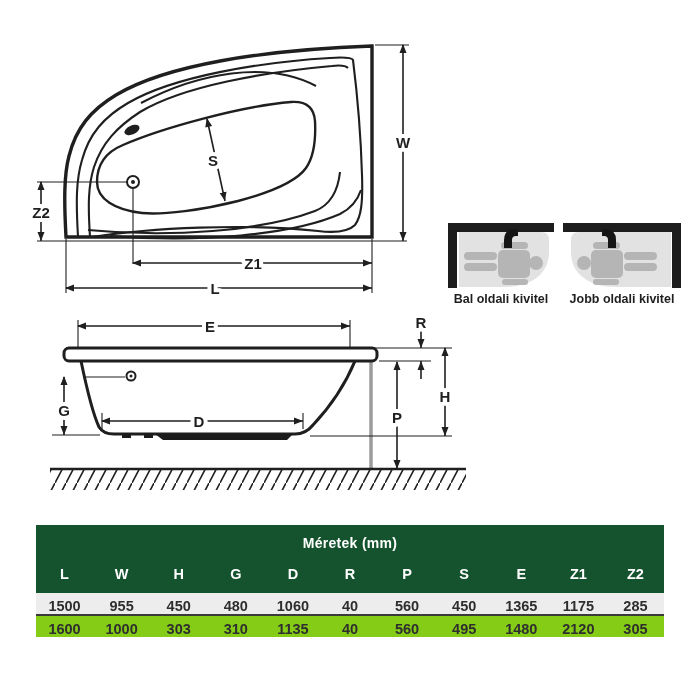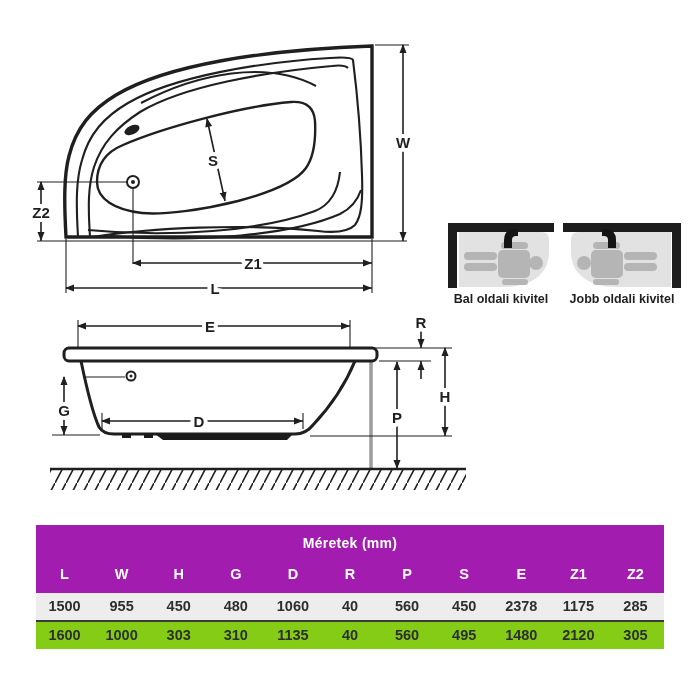--- a/index.html
+++ b/index.html
@@ -12,26 +12,26 @@
   svg text.dim{font-size:15px;}
   svg text.picto{font-size:12.5px;stroke-width:0;}
   .ln{stroke:#1f1f1f;fill:none;}
   .thick{stroke-width:3.4;}
   .body{stroke-width:3;}
   .mid{stroke-width:2.1;}
   .basin{stroke-width:2.4;}
   .dimln{stroke:#1f1f1f;stroke-width:1.6;fill:none;}
   .extln{stroke:#1f1f1f;stroke-width:1.1;fill:none;}
   .spec-table{position:absolute;left:36px;top:525px;width:628px;}
-  .thead{background:#a21caf;color:#fff;padding:10px 0 11px;}
+  .thead{background:#14532d;color:#fff;padding:10px 0 11px;}
   .ttitle{text-align:center;font-weight:bold;font-size:14px;letter-spacing:.3px;}
   .tcols{display:grid;grid-template-columns:repeat(11,1fr);margin-top:15px;}
   .tcols>div{text-align:center;font-weight:bold;font-size:14.5px;}
   .trow{display:grid;grid-template-columns:repeat(11,1fr);}
-  .trow>div{text-align:center;font-weight:bold;font-size:14.5px;color:#2e2e2e;padding:5px 0 6px;}
+  .trow>div{text-align:center;font-weight:bold;font-size:14.5px;color:#2e2e2e;padding:5px 0 0;}
   .r1{background:#ededed;}
   .r2{background:#84cc16;border-top:2px solid #3a3a3a;}
 </style>
 </head>
 <body>
 
 <div id="stage">
 
 <svg width="700" height="520" viewBox="0 0 700 520">
   <defs>
@@ -185,21 +185,21 @@
   </div>
   <div class="trow r1">
     <div>1500</div>
     <div>955</div>
     <div>450</div>
     <div>480</div>
     <div>1060</div>
     <div>40</div>
     <div>560</div>
     <div>450</div>
-    <div>2378</div>
+    <div>1365</div>
     <div>1175</div>
     <div>285</div>
   </div>
   <div class="trow r2">
     <div>1600</div>
     <div>1000</div>
     <div>303</div>
     <div>310</div>
     <div>1135</div>
     <div>40</div>

